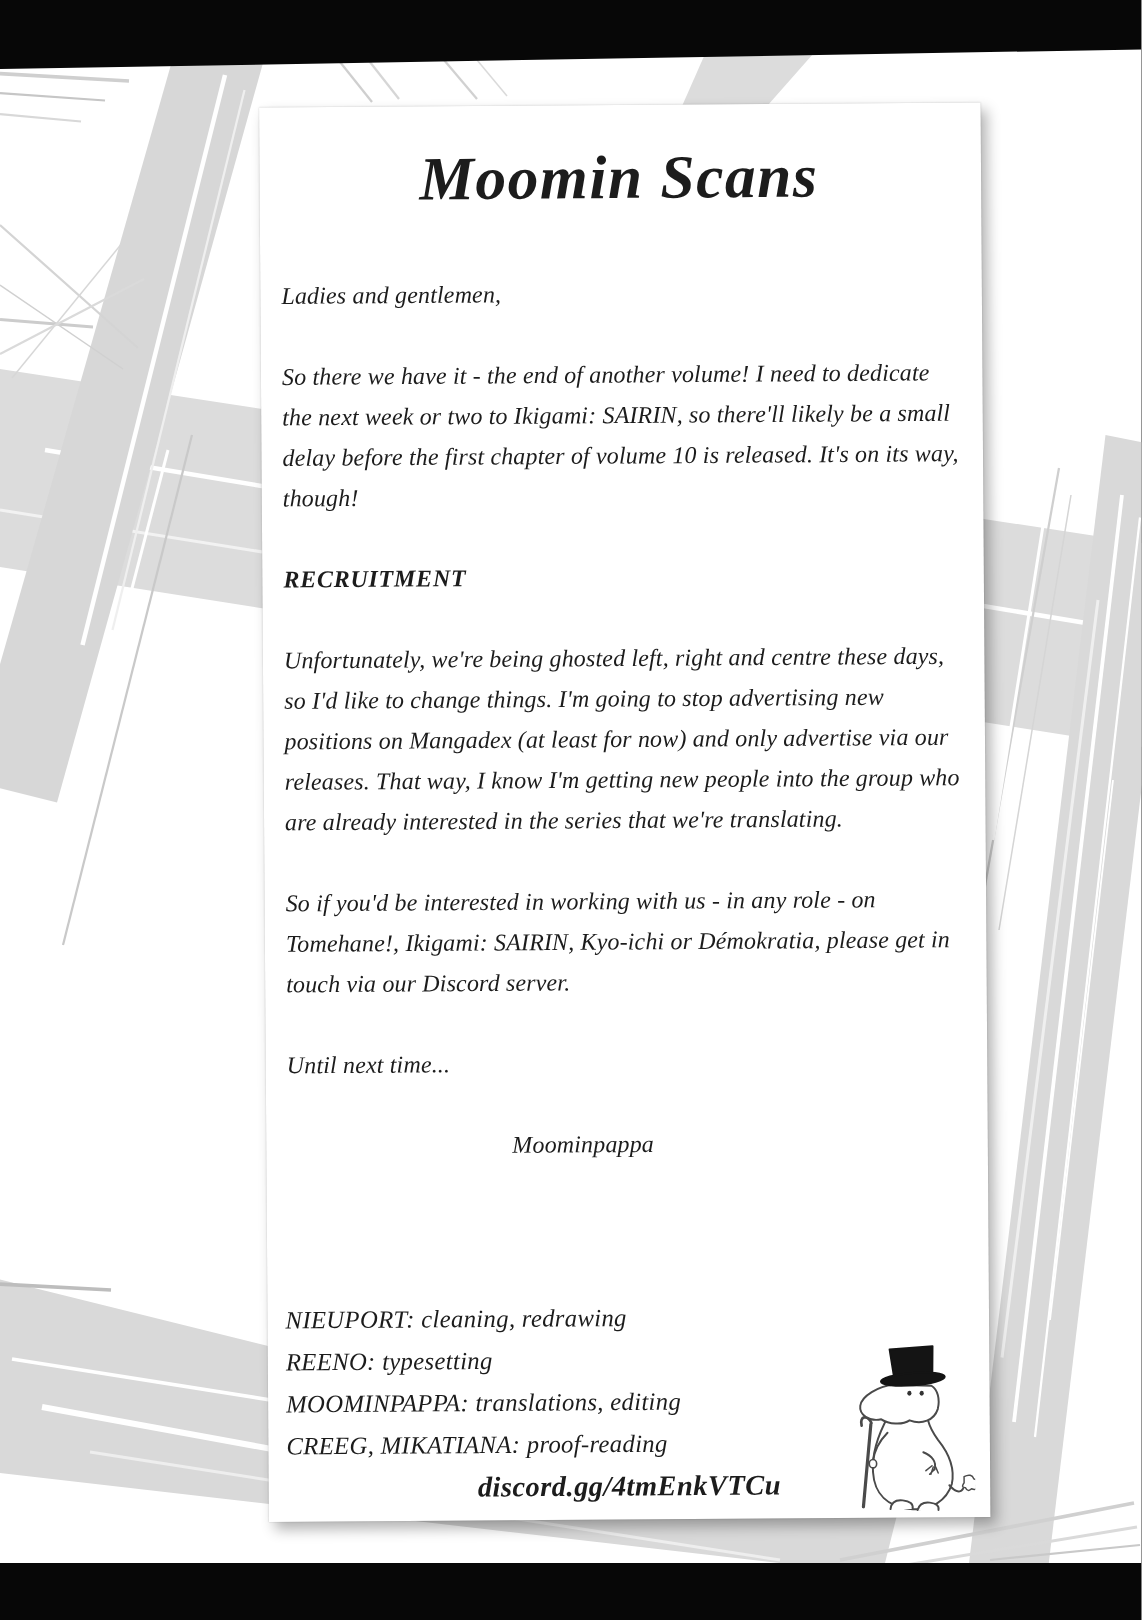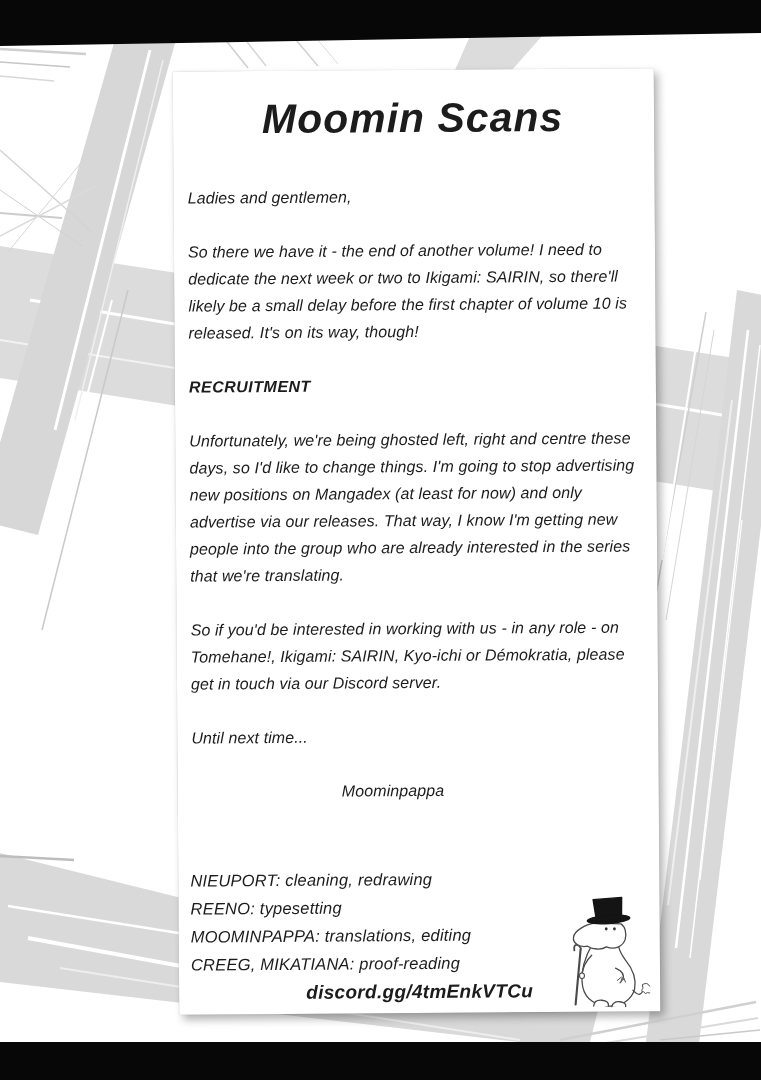--- a/index.html
+++ b/index.html
@@ -1,19 +1,19 @@
 <!DOCTYPE html>
 <html><head>
 <meta charset="utf-8">
 <style>
   html,body{margin:0;padding:0;background:#2a2a2a;}
   #stage{
     position:relative;width:761px;height:1080px;margin:0 auto;
     background:#ffffff;overflow:hidden;
-    font-family:Liberation Sans, sans-serif;
+    font-family:Liberation Serif, serif;
   }
   
   #bg-art{position:absolute;left:0;top:0;width:761px;height:1080px;}
   
   .bar{position:absolute;left:0;width:761px;background:#070707;}
   #bar-top{top:0;height:46px;clip-path:polygon(0 0,761px 0,761px 33px,0 46px);}
   #bar-bottom{top:1042px;height:38px;}
   
   #panel{
     position:absolute;left:176px;top:70px;width:481px;height:943px;

